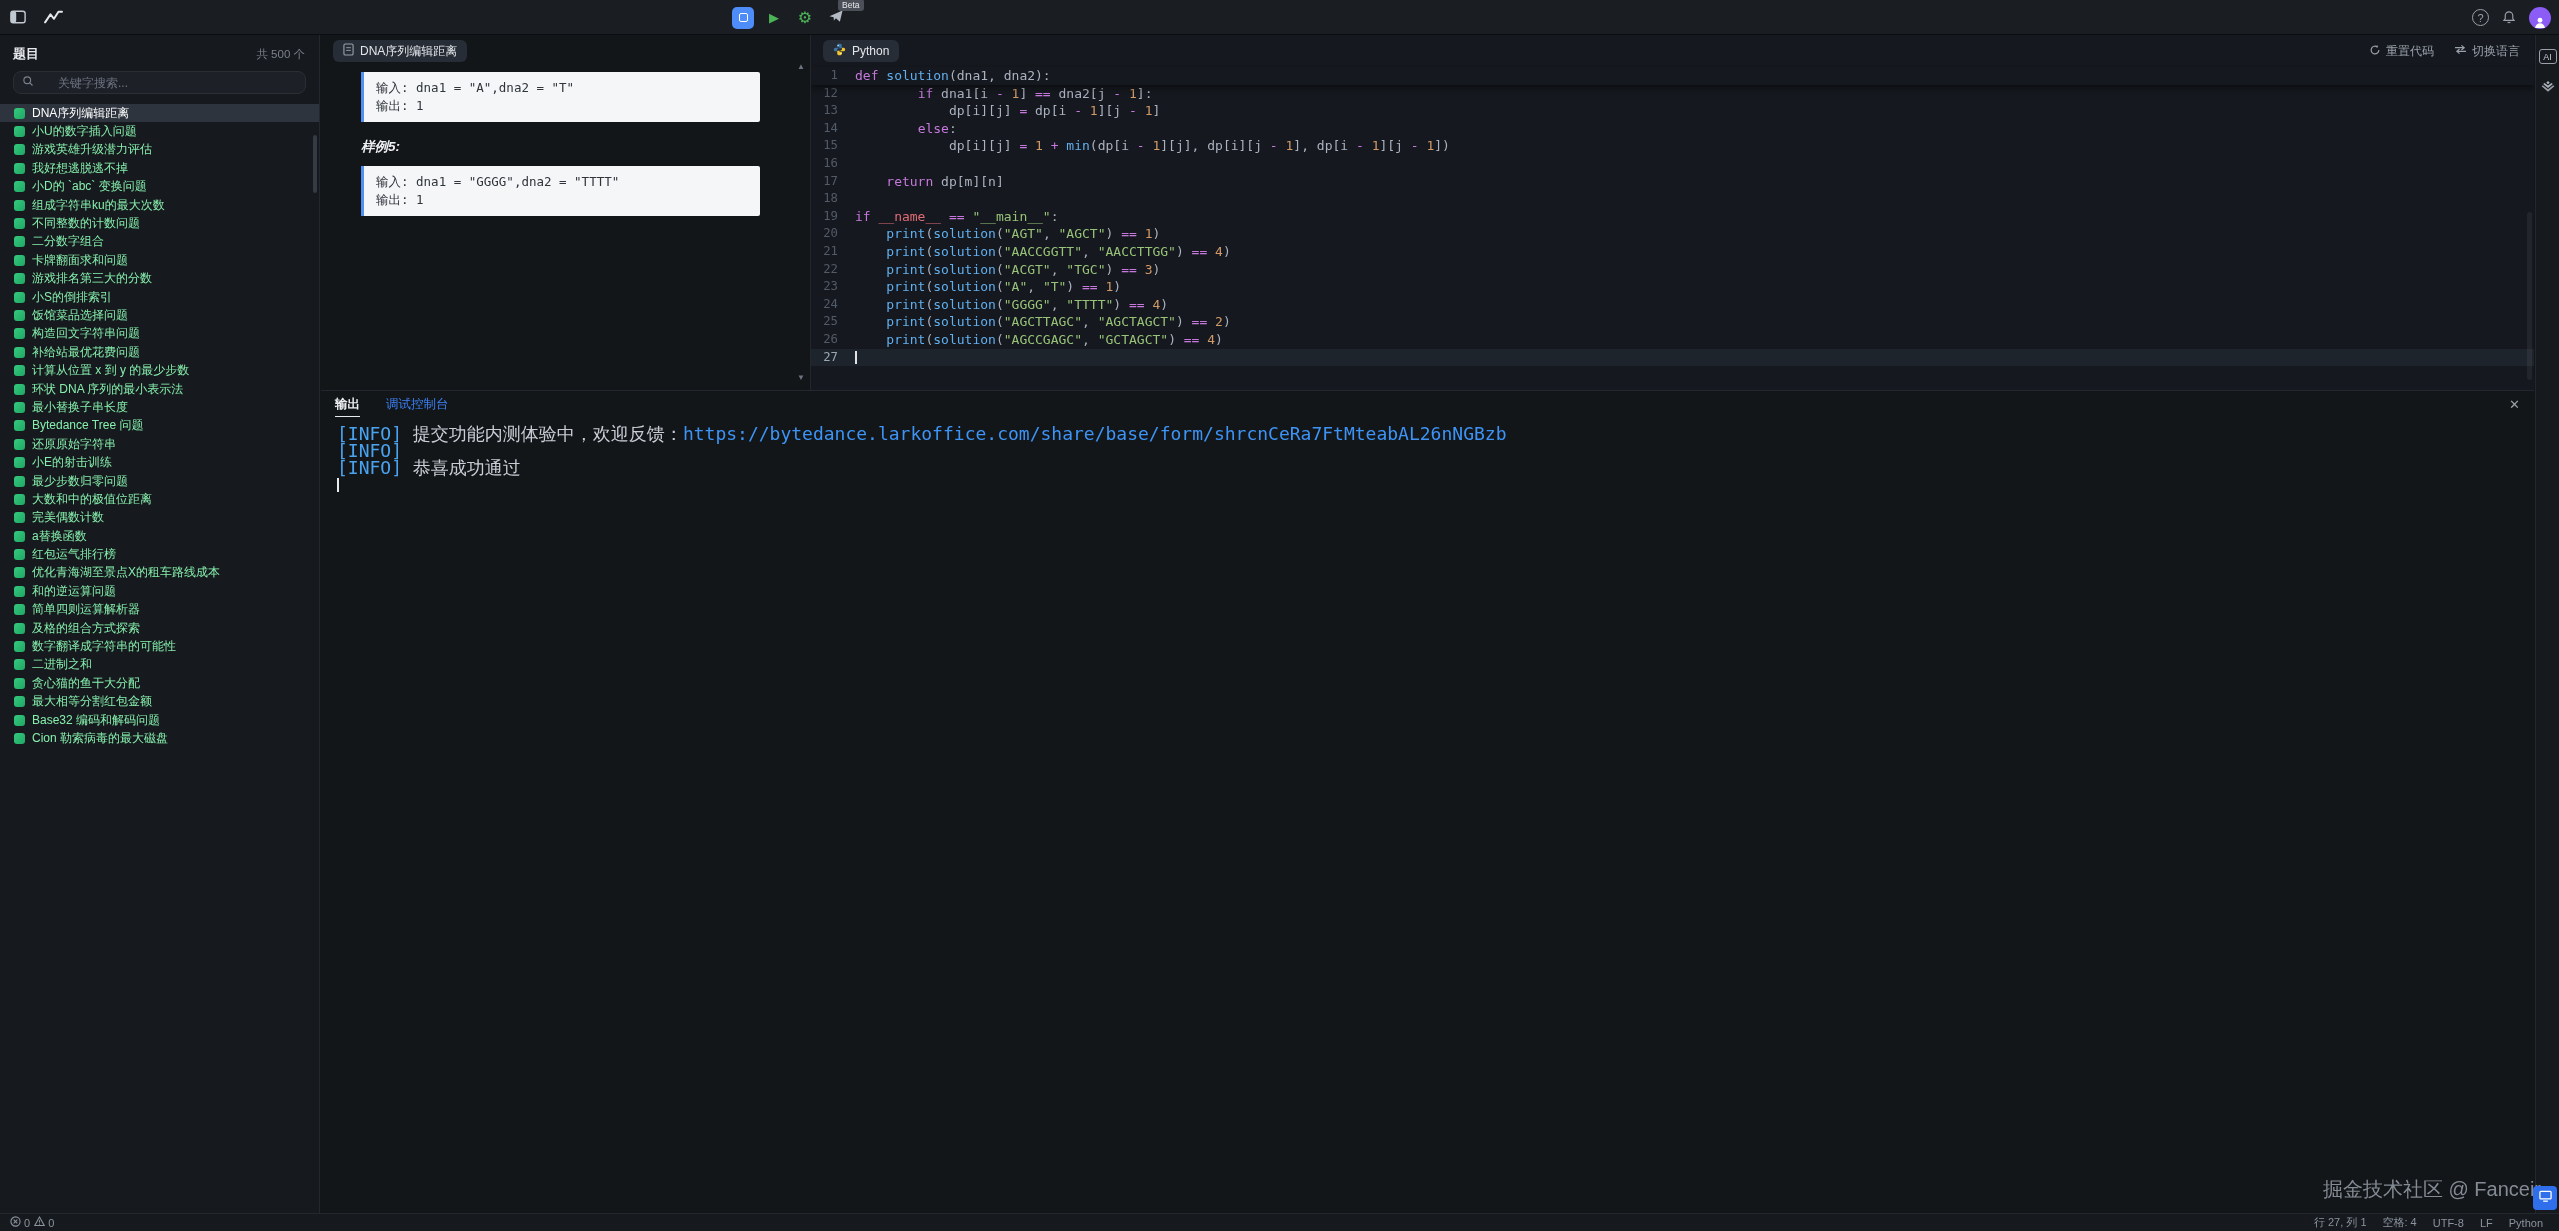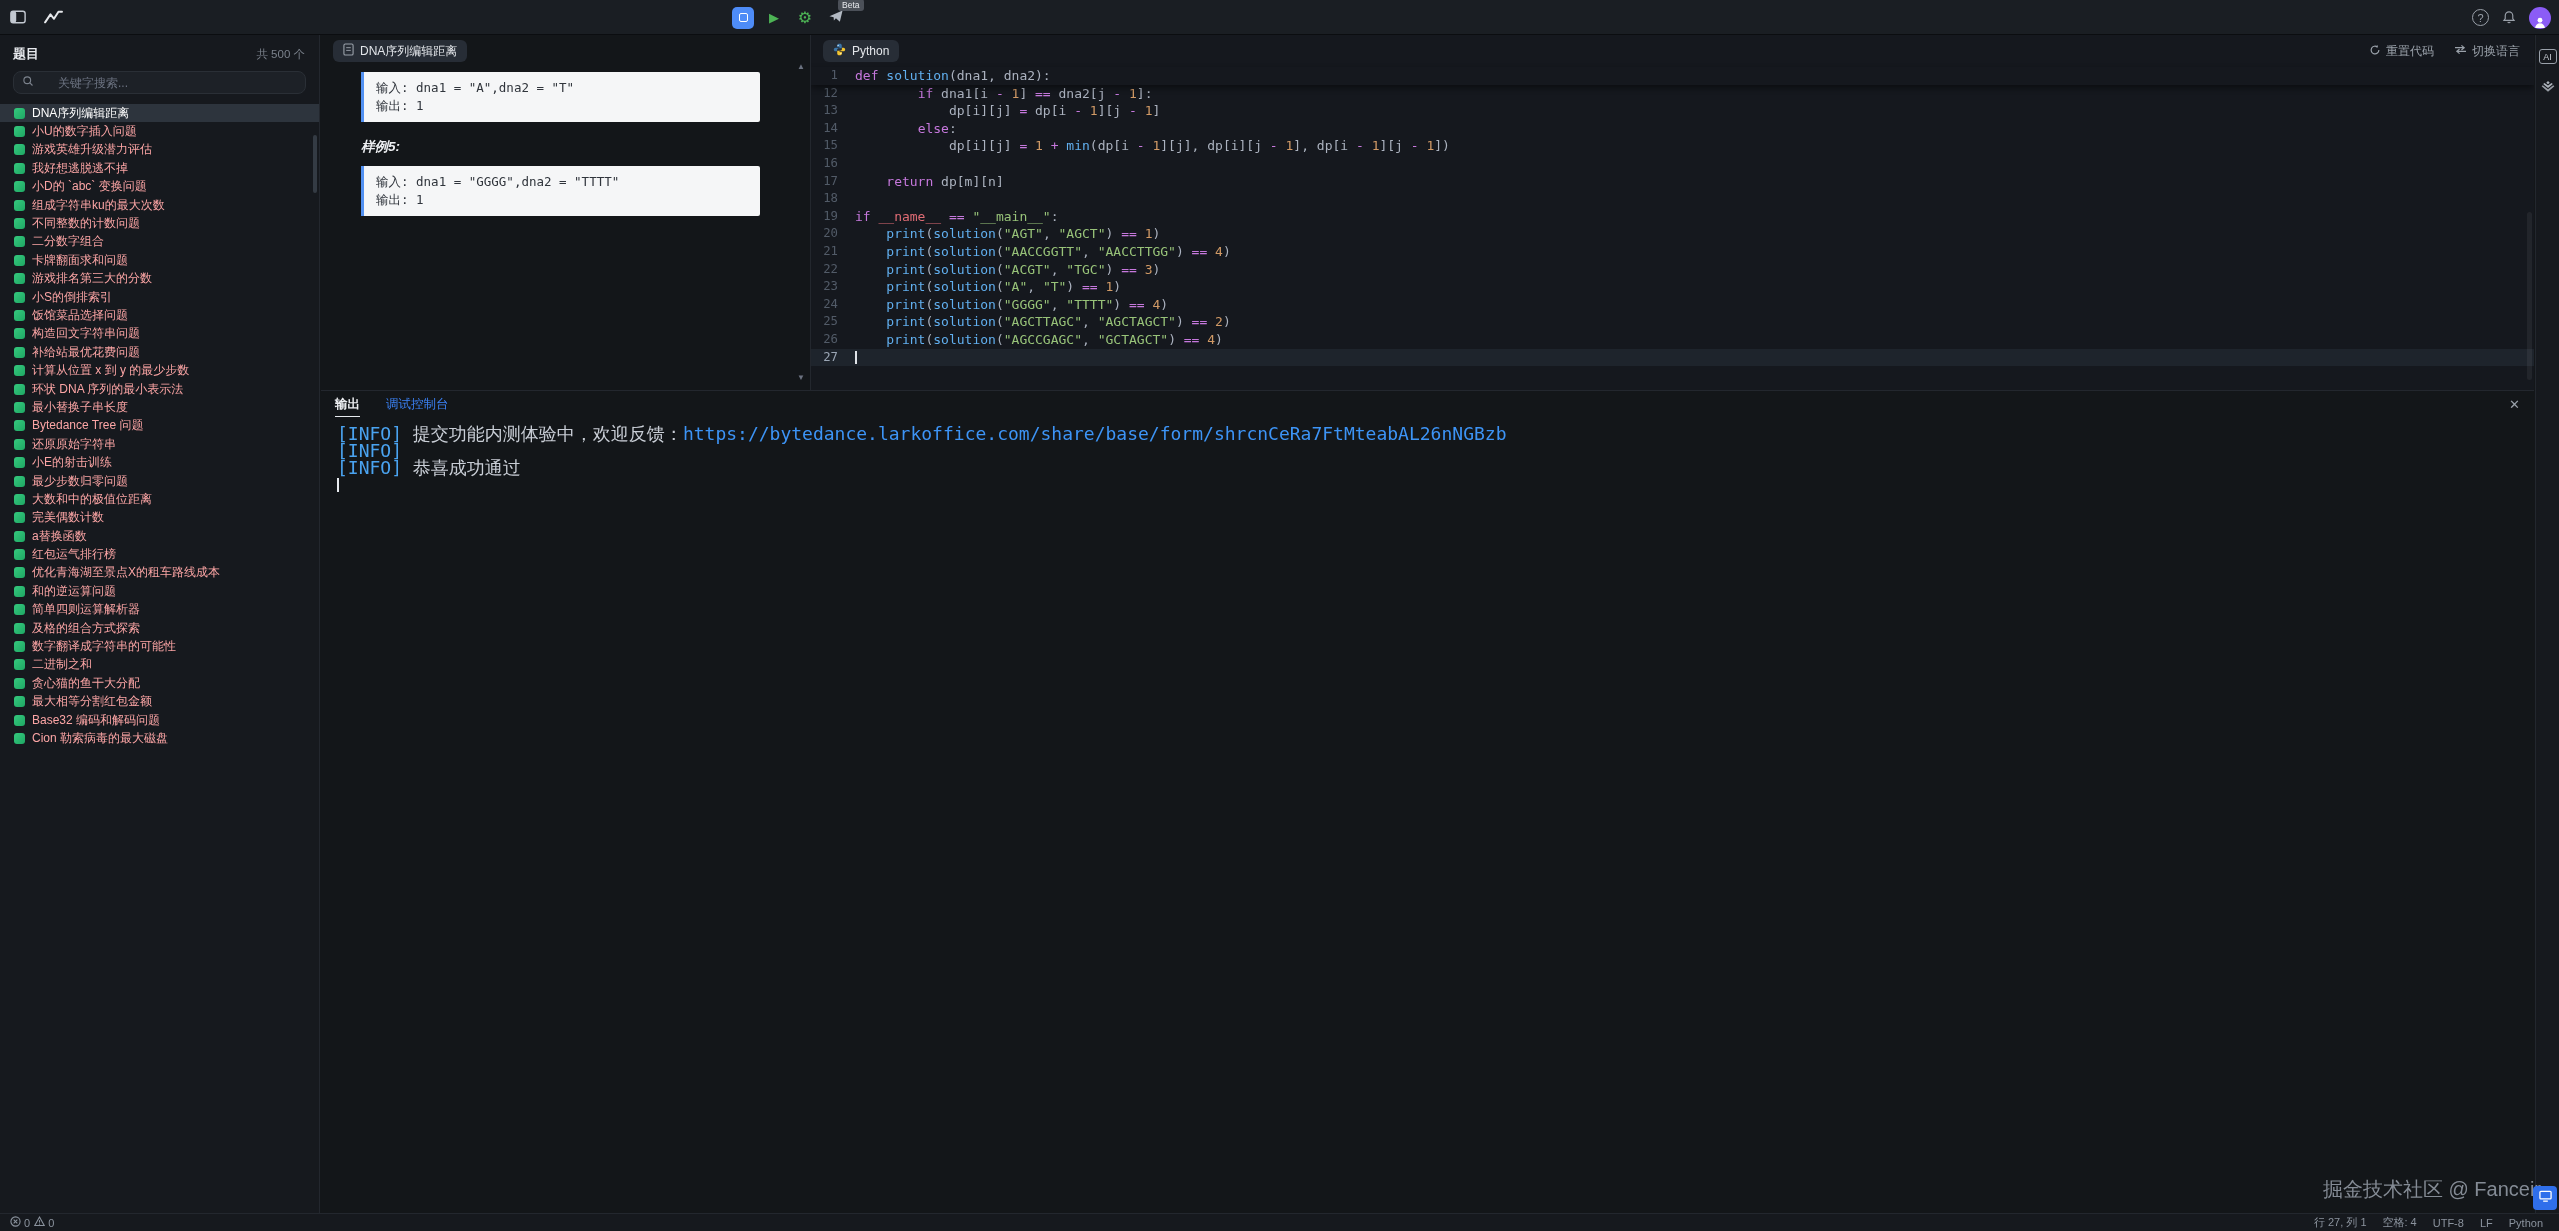--- a/index.html
+++ b/index.html
@@ -35,21 +35,21 @@
     border-right:1px solid #23272e;overflow:hidden;}
   .sb-head{display:flex;align-items:center;justify-content:space-between;padding:10px 14px 6px 13px;}
   .sb-title{color:#e8eaee;font-weight:bold;font-size:13px;}
   .sb-count{color:#7b828c;font-size:11.5px;}
   .sb-search{margin:2px 13px 8px;height:23px;background:#1d2127;border:1px solid #2a2f36;border-radius:8px;
     display:flex;align-items:center;padding:0 8px;gap:24px;}
   .sb-search input{flex:1;background:transparent;border:none;outline:none;color:#c8ccd2;font-size:12px;}
   .sb-search input::placeholder{color:#6b7280;}
   .sb-list{padding-top:2px;}
   .sb-item{height:18.4px;display:flex;align-items:center;gap:7px;padding:0 10px 0 14px;cursor:pointer;
-    color:#fca5a5;font-size:12px;white-space:nowrap;}
+    color:#86efac;font-size:12px;white-space:nowrap;}
   .sb-item.selected{background:var(--selected);color:#fff;}
   .sb-ico{width:11px;height:11px;border-radius:3px;flex:none;
     background:linear-gradient(135deg,#35c97e,#1fa864);}
   .sb-label{overflow:hidden;text-overflow:ellipsis;}
   .sb-scrollbar{position:absolute;right:2px;top:100px;width:4px;height:58px;border-radius:2px;background:#343b44;}
 
   
   .center{position:absolute;top:35px;bottom:18px;left:321px;right:25px;display:flex;flex-direction:column;}
   .top-row{height:355px;display:flex;flex:none;}
   .panel-head{height:32px;display:flex;align-items:center;padding:0 12px;position:relative;flex:none;}

